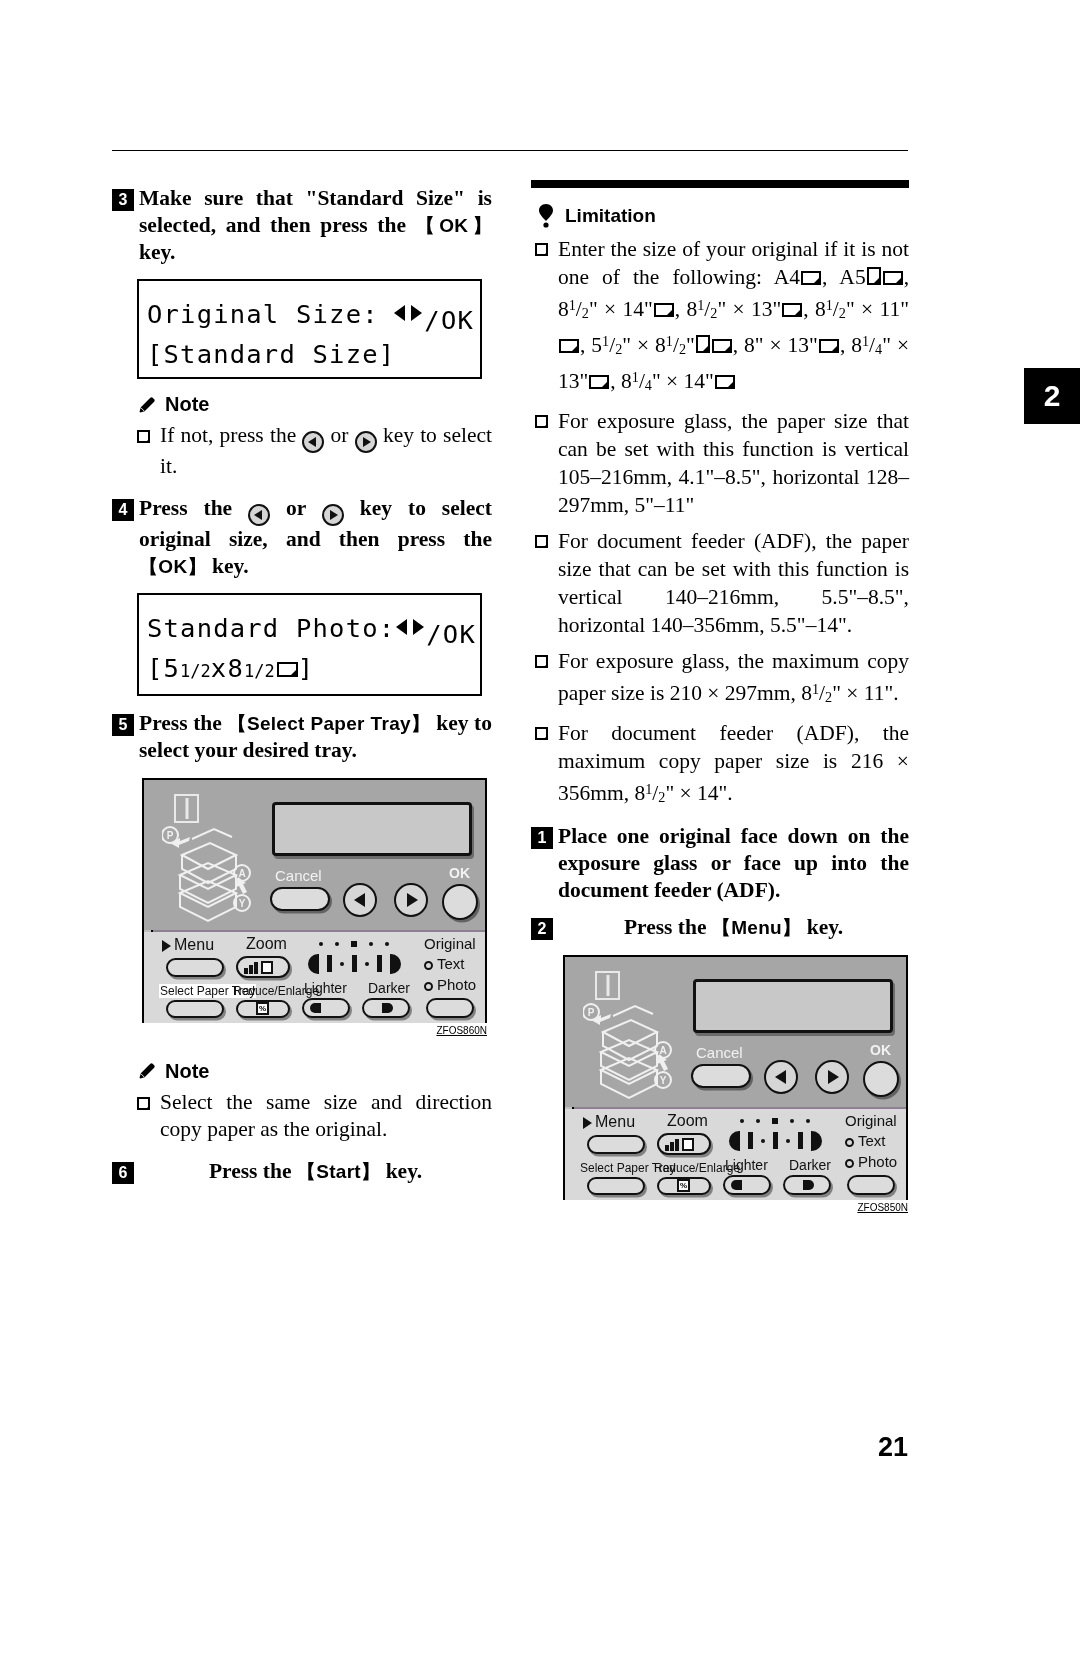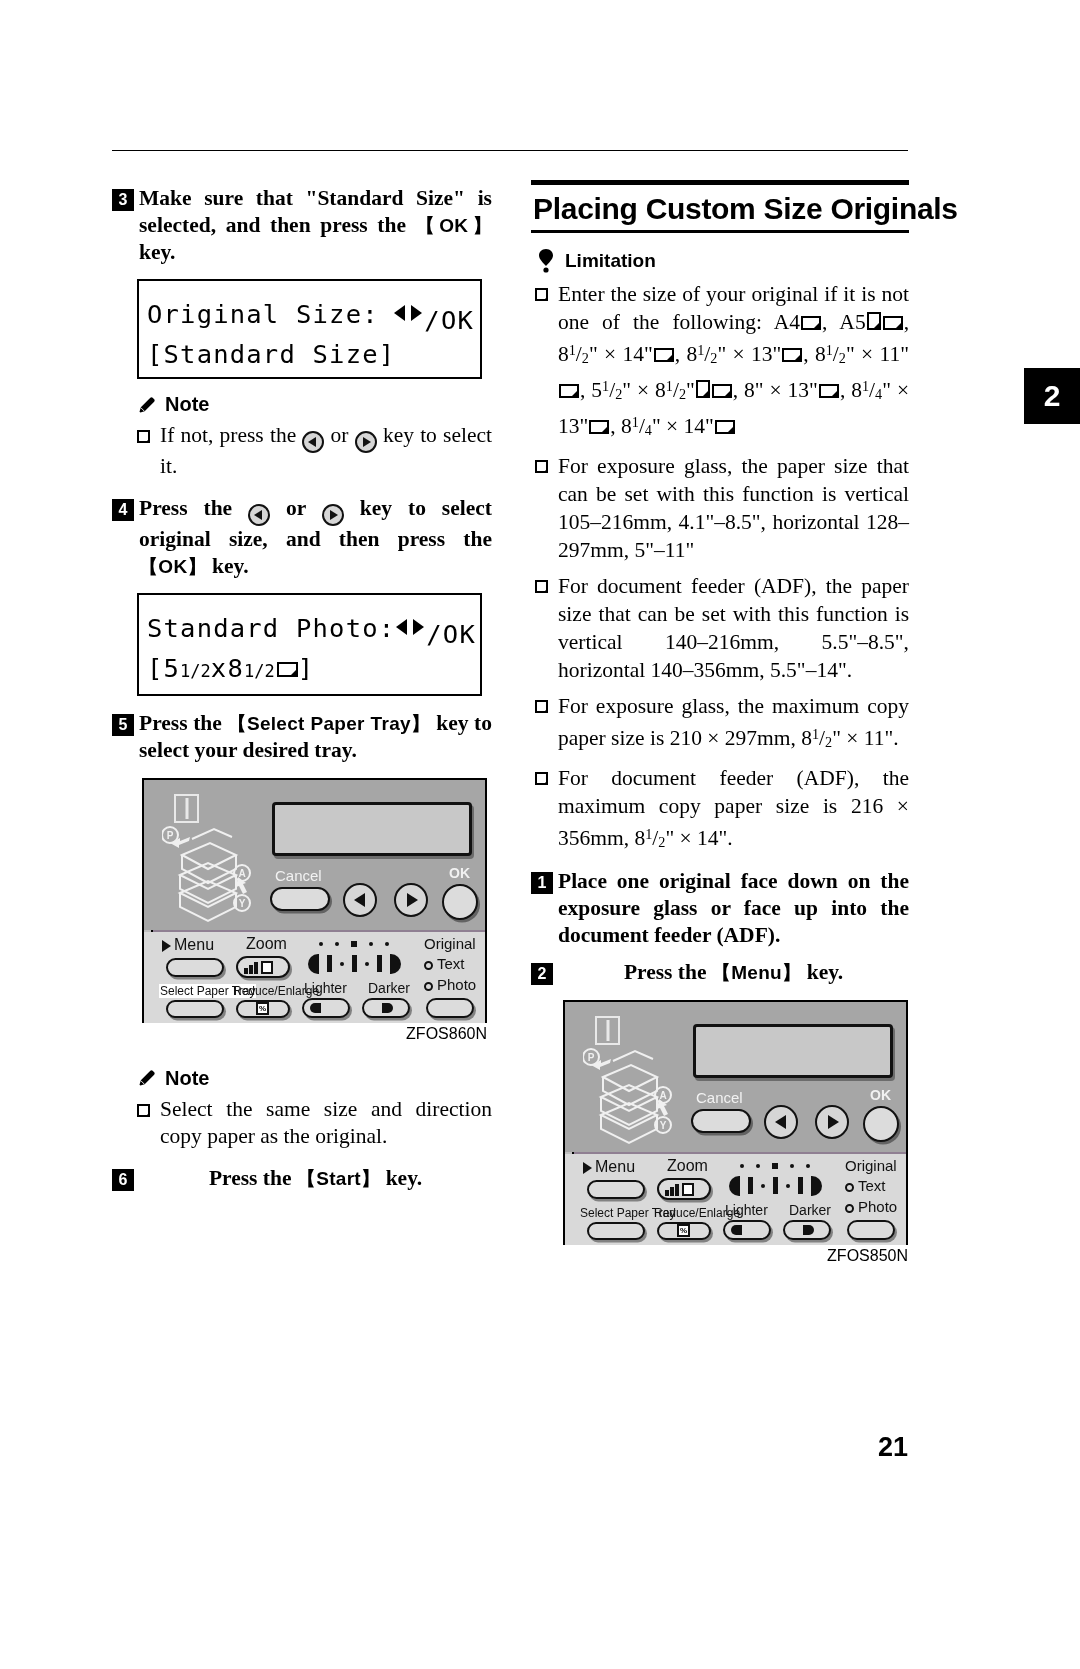--- a/index.html
+++ b/index.html
@@ -174,21 +174,21 @@
   }
   .ico-port:after{
     content:""; position:absolute; right:-1px; bottom:-1px;
     border-left:7px solid transparent; border-bottom:7px solid #000;
   }
 
   
   .fig-wrap { position:relative; margin-top:14px; }
   .fig-caption {
     font-family:"Liberation Sans", sans-serif;
-    font-size:16px; text-align:right; margin-top:2px;
+    font-size:10px; text-align:right; margin-top:2px;text-decoration:underline;
   }
 
   .panel {
     border:2.5px solid #000;
     position:relative; background:#d0d0d0;
   }
   .panel-left-bar{
     position:absolute; left:0; top:0; bottom:0; width:9px;
     background:#bfbfbf; border-right:2px solid #000;
   }
@@ -453,21 +453,20 @@
     <div class="step" style="margin-top:14px;">
       <div class="step-num">6</div>
       <div class="step-text nojust"><span>Press the </span><span class="kbd">【<span>Start</span>】</span><span> key.</span></div>
     </div>
 
   </div>
 
   <div class="col-right">
 
     <div class="sec-rule-top"></div>
-    <div class="sec-title">Placing Custom Size Originals</div>
     <div class="sec-rule-bot"></div>
 
     <div class="limit-head">
       <svg class="limit-icon" viewBox="0 0 18 24">
         <path d="M9 0C4.5 0 2 3 2 6.4 2 10 6 13.5 9 17c3-3.5 7-7 7-10.6C16 3 13.5 0 9 0z" fill="#000"></path>
         <circle cx="9" cy="21" r="2.6" fill="#000"></circle>
       </svg>
       <span>Limitation</span>
     </div>
 

